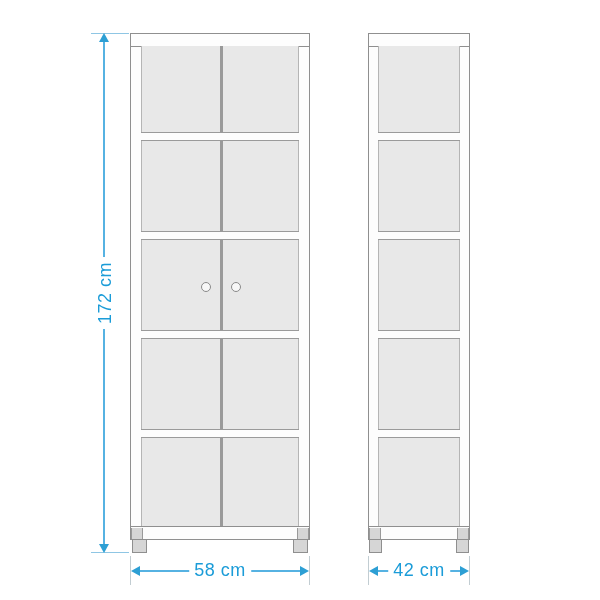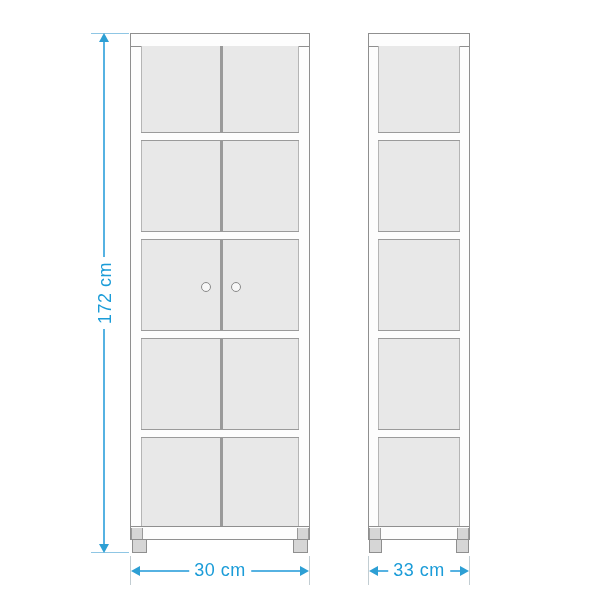--- a/index.html
+++ b/index.html
@@ -143,25 +143,25 @@
     <div class="arrow down" style="left:99px;top:544px;"></div>
     <span class="dim-label vertical" style="left:105px;top:293px;">172 cm</span>
   </div>
 
   <div>
     <div class="ext-v" style="left:130px;top:556px;height:29px;"></div>
     <div class="ext-v" style="left:309px;top:556px;height:29px;"></div>
     <div class="dim-line-h" style="left:137px;top:570px;width:166px;"></div>
     <div class="arrow left" style="left:131px;top:566px;"></div>
     <div class="arrow right" style="left:300px;top:566px;"></div>
-    <span class="dim-label" style="left:220px;top:570px;">30 cm</span>
+    <span class="dim-label" style="left:220px;top:570px;">58 cm</span>
   </div>
 
   <div>
     <div class="ext-v" style="left:368px;top:556px;height:29px;"></div>
     <div class="ext-v" style="left:469px;top:556px;height:29px;"></div>
     <div class="dim-line-h" style="left:375px;top:570px;width:88px;"></div>
     <div class="arrow left" style="left:369px;top:566px;"></div>
     <div class="arrow right" style="left:460px;top:566px;"></div>
-    <span class="dim-label" style="left:419px;top:570px;">33 cm</span>
+    <span class="dim-label" style="left:419px;top:570px;">42 cm</span>
   </div>
 
 </div>
 
 </body></html>

